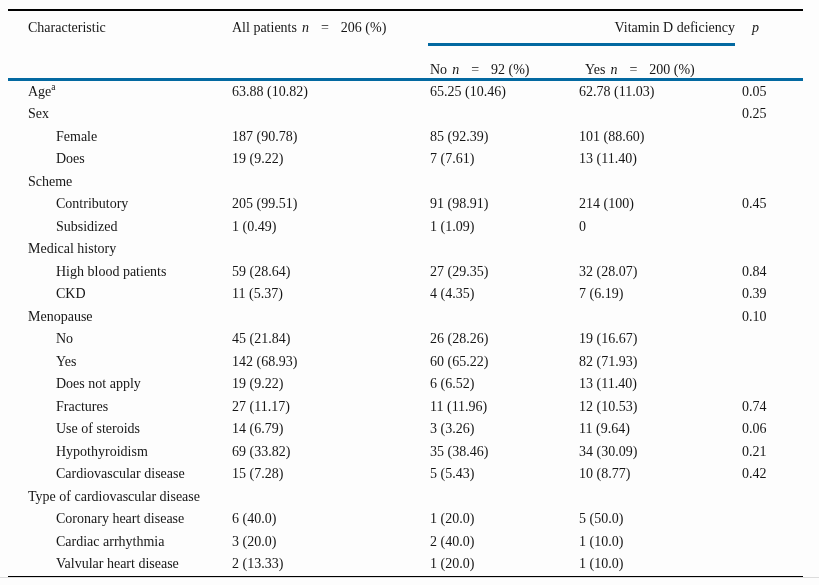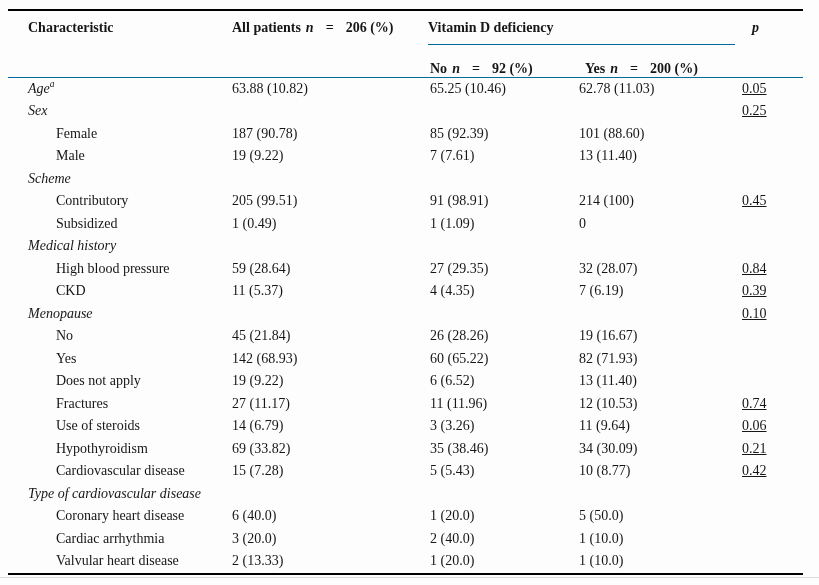--- a/index.html
+++ b/index.html
@@ -16,52 +16,52 @@
   table.tbl {
     border-collapse: collapse;
     table-layout: fixed;
     width: 795px;
     margin: 9px 0 0 8px;
     border-top: 2px solid #000;
     border-bottom: 2px solid #000;
   }
 
   thead th {
-    font-weight: bold;
+    font-weight: normal;
     text-align: left;
     padding: 0;
     white-space: nowrap;
-    border-bottom: 1px solid #0369a1;
+    border-bottom: 3px solid #0369a1;
   }
   tr.h1 th { height: 34px; vertical-align: top; padding-top: 9px; }
   th.hc1 { padding-left: 20px; }
   th.hc2 { padding-left: 2px; }
-  th.spanner { text-align: left; }
+  th.spanner { text-align: right; }
   th.hp { padding-left: 17px; }
   tr.h2 th { height: 29px; vertical-align: middle; padding-top: 16px; }
   th.hc3 { padding-left: 2px; }
   th.hc4 { padding-left: 8px; }
 
   .hdr-n { font-style: italic; margin-left: 5px; }
   .hdr-eq { display: inline-block; margin: 0 12px; }
   .hdr-p { font-style: italic; }
 
   tbody td {
     height: 22.5px;
     line-height: 22.5px;
     padding: 0;
     white-space: nowrap;
     overflow: hidden;
     vertical-align: middle;
   }
   td.c1 { padding-left: 20px; }
   td.c1.ind { padding-left: 48px; }
-  .it { font-style: italic; }
+  .it { }
   td.c2, td.c3, td.c4 { padding-left: 2px; }
-  td.c5 { padding-left: 7px; text-decoration: underline; }
+  td.c5 { padding-left: 7px; }
   sup { font-size: 9.5px; line-height: 0; vertical-align: super; }
 
   .edge-line {
     position: absolute;
     left: 0; top: 577px;
     width: 819px; height: 1px;
     background: #dcdcdc;
   }
 </style>
 </head>
@@ -116,21 +116,21 @@
           <td class="c5">0.25</td>
         </tr>
         <tr>
           <td class="c1 ind"><span>Female</span></td>
           <td class="c2">187 (90.78)</td>
           <td class="c3">85 (92.39)</td>
           <td class="c4">101 (88.60)</td>
           <td class="c5"></td>
         </tr>
         <tr>
-          <td class="c1 ind"><span>Male</span></td>
+          <td class="c1 ind"><span>Does</span></td>
           <td class="c2">19 (9.22)</td>
           <td class="c3">7 (7.61)</td>
           <td class="c4">13 (11.40)</td>
           <td class="c5"></td>
         </tr>
         <tr>
           <td class="c1 it"><span>Scheme</span></td>
           <td class="c2"></td>
           <td class="c3"></td>
           <td class="c4"></td>
@@ -151,21 +151,21 @@
           <td class="c5"></td>
         </tr>
         <tr>
           <td class="c1 it"><span>Medical history</span></td>
           <td class="c2"></td>
           <td class="c3"></td>
           <td class="c4"></td>
           <td class="c5"></td>
         </tr>
         <tr>
-          <td class="c1 ind"><span>High blood pressure</span></td>
+          <td class="c1 ind"><span>High blood patients</span></td>
           <td class="c2">59 (28.64)</td>
           <td class="c3">27 (29.35)</td>
           <td class="c4">32 (28.07)</td>
           <td class="c5">0.84</td>
         </tr>
         <tr>
           <td class="c1 ind"><span>CKD</span></td>
           <td class="c2">11 (5.37)</td>
           <td class="c3">4 (4.35)</td>
           <td class="c4">7 (6.19)</td>

